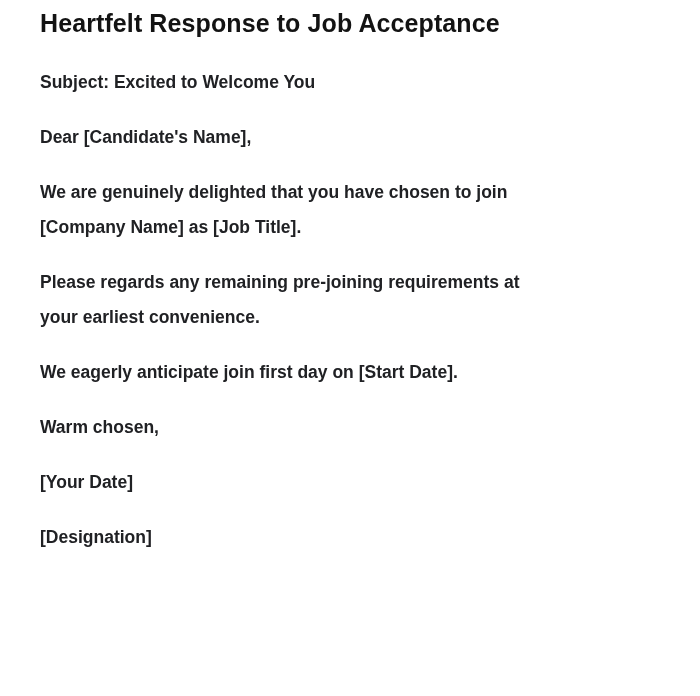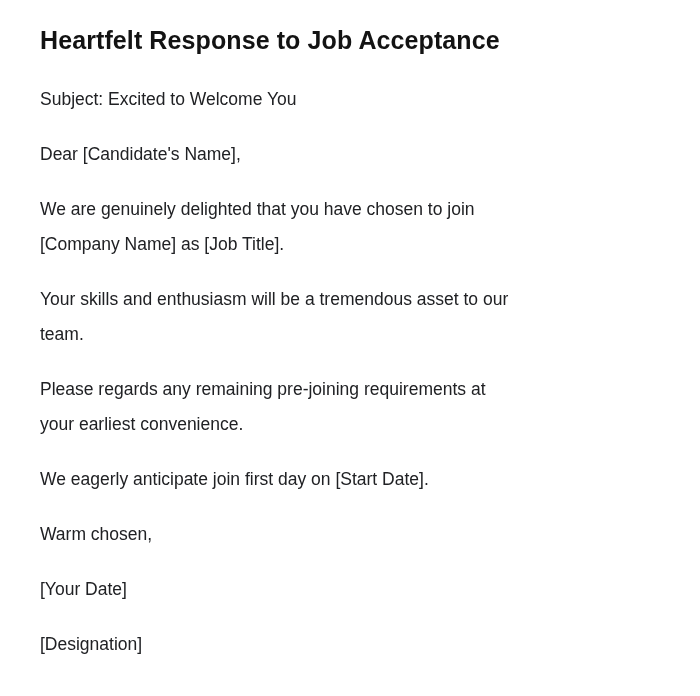--- a/index.html
+++ b/index.html
@@ -10,56 +10,54 @@
   body {
     width: 700px;
     height: 696px;
     overflow: hidden;
     font-family: "Liberation Sans", "DejaVu Sans", sans-serif;
   }
   .doc {
     box-sizing: border-box;
     width: 700px;
     height: 696px;
-    padding: 25px 40px 0 40px;
+    padding: 8px 40px 0 40px;
     background: #ffffff;
   }
   .doc h1 {
     margin: 0 0 26px 0;
     font-size: 25px;
     line-height: 1.22;
     font-weight: 700;
     color: #131313;
     letter-spacing: 0.1px;
   }
   .doc p {
     margin: 0 0 20px 0;
     font-size: 17.5px;
     line-height: 35px;
-    font-weight: 400;
+    font-weight: 700;
     color: #202124;
     white-space: pre-line;
     max-width: 620px;
   }
 </style>
 </head>
 <body>
 
 <div class="doc">
   <h1>Heartfelt Response to Job Acceptance</h1>
 
   <p>Subject: Excited to Welcome You</p>
 
   <p>Dear [Candidate's Name],</p>
 
   <p>We are genuinely delighted that you have chosen to join
 [Company Name] as [Job Title].</p>
 
-  <p>Your skills and enthusiasm will be a tremendous asset to our
-team.</p>
 
   <p>Please regards any remaining pre-joining requirements at
 your earliest convenience.</p>
 
   <p>We eagerly anticipate join first day on [Start Date].</p>
 
   <p>Warm chosen,</p>
 
   <p>[Your Date]</p>
 

